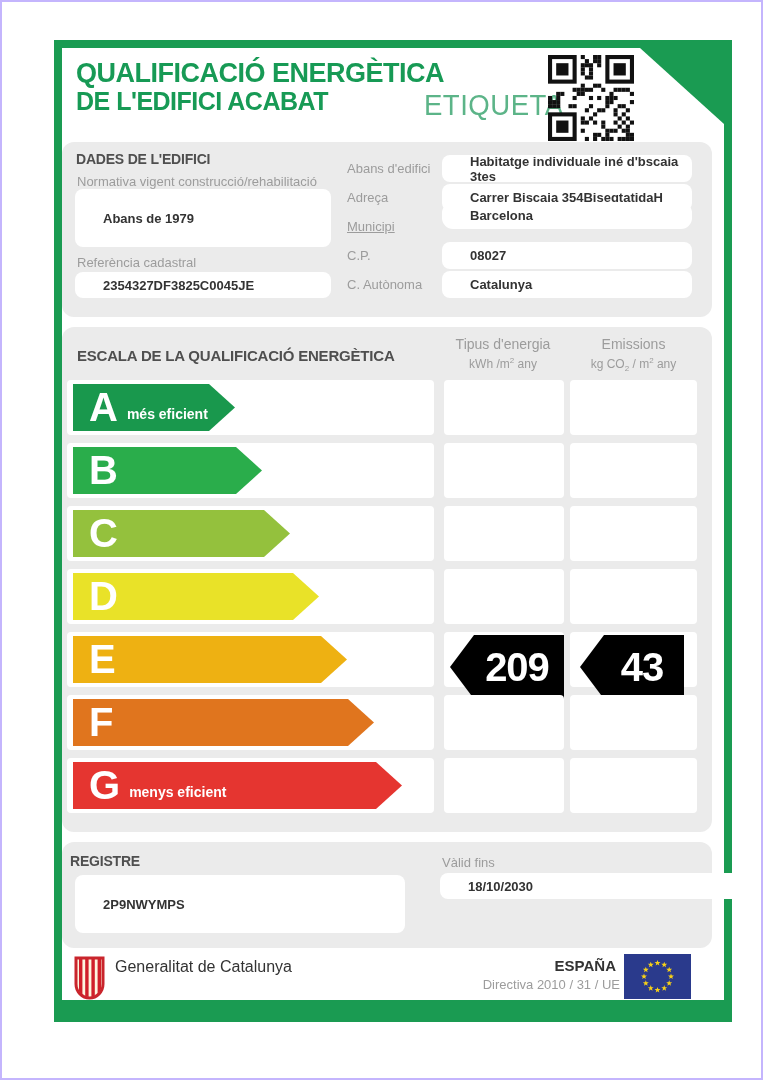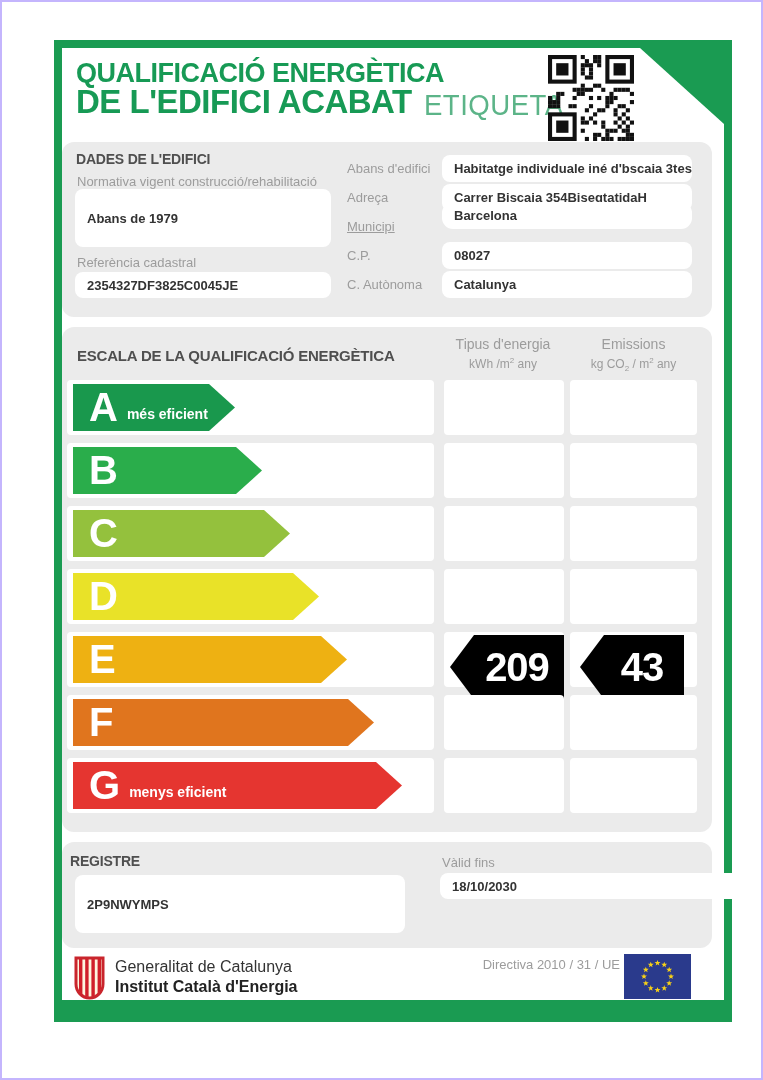--- a/index.html
+++ b/index.html
@@ -17,38 +17,38 @@
   .corner-triangle {
     position:absolute; left:638px; top:46px; width:84px; height:76px;
     background:#1a9b52;
     clip-path:polygon(0 0, 100% 0, 100% 100%);
   }
   .content { position:absolute; left:60px; top:46px; width:662px; height:952px; }
 
   
   .title-block { position:absolute; left:14px; top:10px; letter-spacing:-0.5px; }
   .title-line1 { font-size:27px; font-weight:bold; color:#179a55; line-height:30px; }
-  .title-line2 { font-size:33px; font-weight:bold; color:#179a55; line-height:27px; }
+  .title-line2 { font-size:25px; font-weight:bold; color:#179a55; line-height:27px; }
   .etiqueta {
     position:absolute; left:362px; top:40px; font-size:30px; color:#5cb488;
     letter-spacing:0.5px; transform:scaleX(0.92); transform-origin:left;
   }
   .qr { position:absolute; left:486px; top:7px; width:86px; height:86px; }
   .qr svg { width:86px; height:86px; fill:#111; }
 
   
   .panel { position:absolute; left:0; width:650px; background:#ebebeb; border-radius:12px; }
   .panel-dades   { top:94px;  height:175px; }
   .panel-scale   { top:279px; height:505px; }
   .panel-registre{ top:794px; height:106px; }
   .section-title { font-size:14px; font-weight:bold; color:#4f4f4f; letter-spacing:-0.2px; }
   .field-label { font-size:13px; color:#9c9c9c; }
   .white-box {
     position:absolute; background:#ffffff; border-radius:8px;
-    display:flex; align-items:center; padding-left:12px;
+    display:flex; align-items:center; padding-left:28px;
     font-size:13px; font-weight:bold; color:#333333;
   }
 
   
   .dades-title { position:absolute; left:14px; top:9px; }
   .normativa-label { position:absolute; left:15px; top:32px; }
   .normativa-box { left:13px; top:47px; width:256px; height:58px; }
   .cadastral-label { position:absolute; left:15px; top:113px; }
   .cadastral-box { left:13px; top:130px; width:256px; height:26px; }
   .bfield { position:absolute; left:285px; height:27px; display:flex; align-items:center; }
@@ -356,23 +356,23 @@
           <g clip-path="url(#sh)">
             <rect x="5" y="0" width="3.4" height="44" fill="#d0202a"></rect>
             <rect x="11.2" y="0" width="3.4" height="44" fill="#d0202a"></rect>
             <rect x="17.4" y="0" width="3.4" height="44" fill="#d0202a"></rect>
             <rect x="23.6" y="0" width="3.4" height="44" fill="#d0202a"></rect>
           </g>
         </svg>
       </div>
       <div class="org-block">
         <div class="org-line1">Generalitat de Catalunya</div>
-        <div class="org-line2">Institut Català d'Energia</div>
       </div>
       <div class="country-block">
+        <div class="country">ESPAÑA</div>
         <div class="directive">Directiva 2010 / 31 / UE</div>
       </div>
       <div class="eu-flag">
         <svg id="eu-svg" viewBox="0 0 67 45" xmlns="http://www.w3.org/2000/svg">
             <rect width="67" height="45" fill="#2a3a8c"></rect>
             <polygon points="33.50,5.90 34.27,7.95 36.45,8.04 34.74,9.40 35.32,11.51 33.50,10.30 31.68,11.51 32.26,9.40 30.55,8.04 32.73,7.95 " fill="#f7d117"></polygon>
             <polygon points="40.25,7.71 41.02,9.76 43.20,9.85 41.49,11.21 42.07,13.32 40.25,12.11 38.43,13.32 39.01,11.21 37.30,9.85 39.48,9.76 " fill="#f7d117"></polygon>
             <polygon points="45.19,12.65 45.96,14.70 48.14,14.79 46.43,16.15 47.01,18.26 45.19,17.05 43.37,18.26 43.95,16.15 42.24,14.79 44.43,14.70 " fill="#f7d117"></polygon>
             <polygon points="47.00,19.40 47.77,21.45 49.95,21.54 48.24,22.90 48.82,25.01 47.00,23.80 45.18,25.01 45.76,22.90 44.05,21.54 46.23,21.45 " fill="#f7d117"></polygon>
             <polygon points="45.19,26.15 45.96,28.20 48.14,28.29 46.43,29.65 47.01,31.76 45.19,30.55 43.37,31.76 43.95,29.65 42.24,28.29 44.43,28.20 " fill="#f7d117"></polygon>

